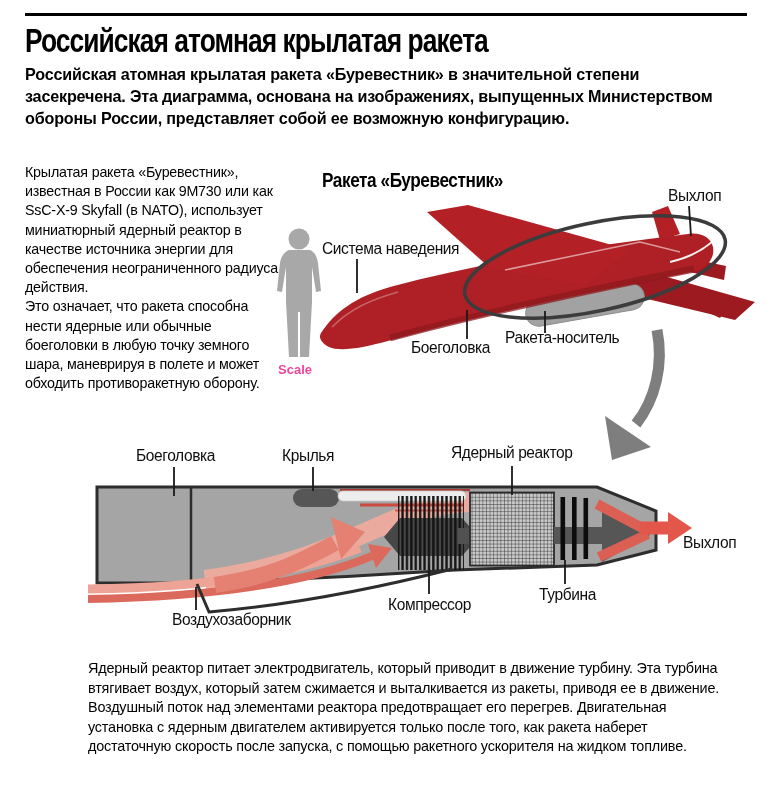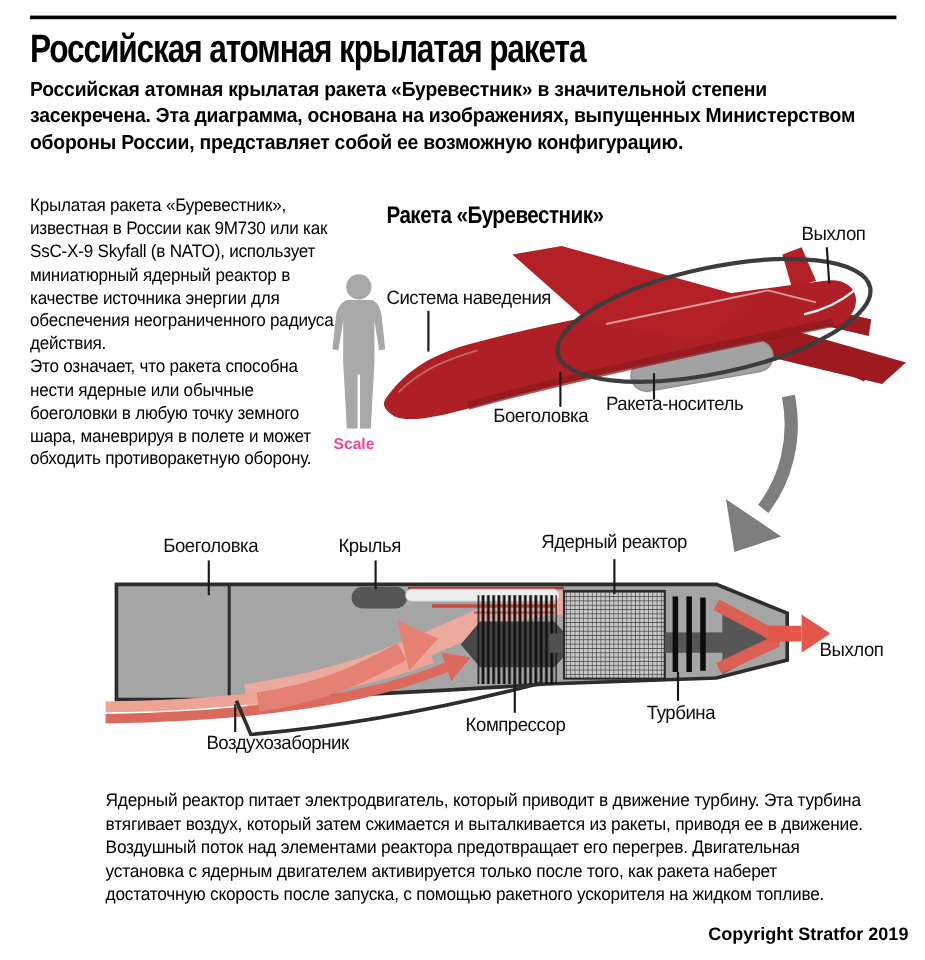--- a/index.html
+++ b/index.html
@@ -151,14 +151,13 @@
 
   <div class="abs lbl" style="left:136px;top:447px;">Боеголовка</div>
   <div class="abs lbl" style="left:282px;top:447px;">Крылья</div>
   <div class="abs lbl" style="left:451px;top:444px;">Ядерный реактор</div>
   <div class="abs lbl" style="left:683px;top:534px;">Выхлоп</div>
   <div class="abs lbl" style="left:388px;top:596px;">Компрессор</div>
   <div class="abs lbl" style="left:539px;top:586px;">Турбина</div>
   <div class="abs lbl" style="left:172px;top:611px;">Воздухозаборник</div>
 
   <p class="abs footer" style="margin:0;">Ядерный реактор питает электродвигатель, который приводит в движение турбину. Эта турбина втягивает воздух, который затем сжимается и выталкивается из ракеты, приводя ее в движение. Воздушный поток над элементами реактора предотвращает его перегрев. Двигательная установка с ядерным двигателем активируется только после того, как ракета наберет достаточную скорость после запуска, с помощью ракетного ускорителя на жидком топливе.</p>
-  <div class="abs copyright">Copyright Stratfor 2019</div>
 </div>
 
 </body></html>

